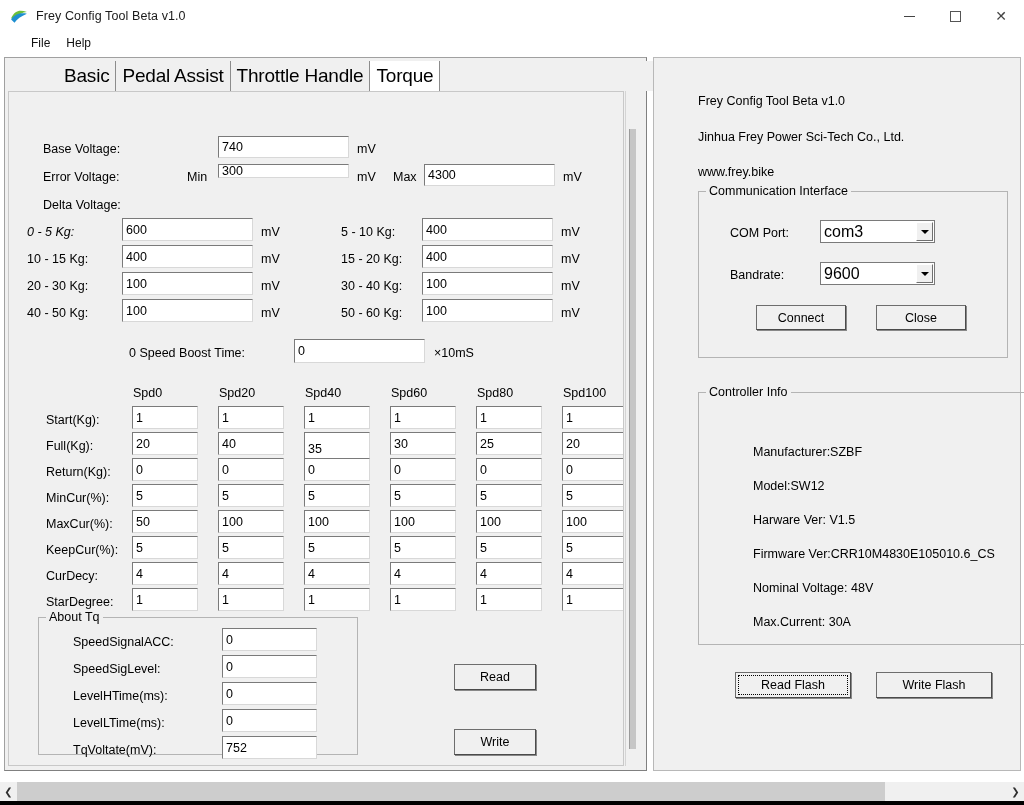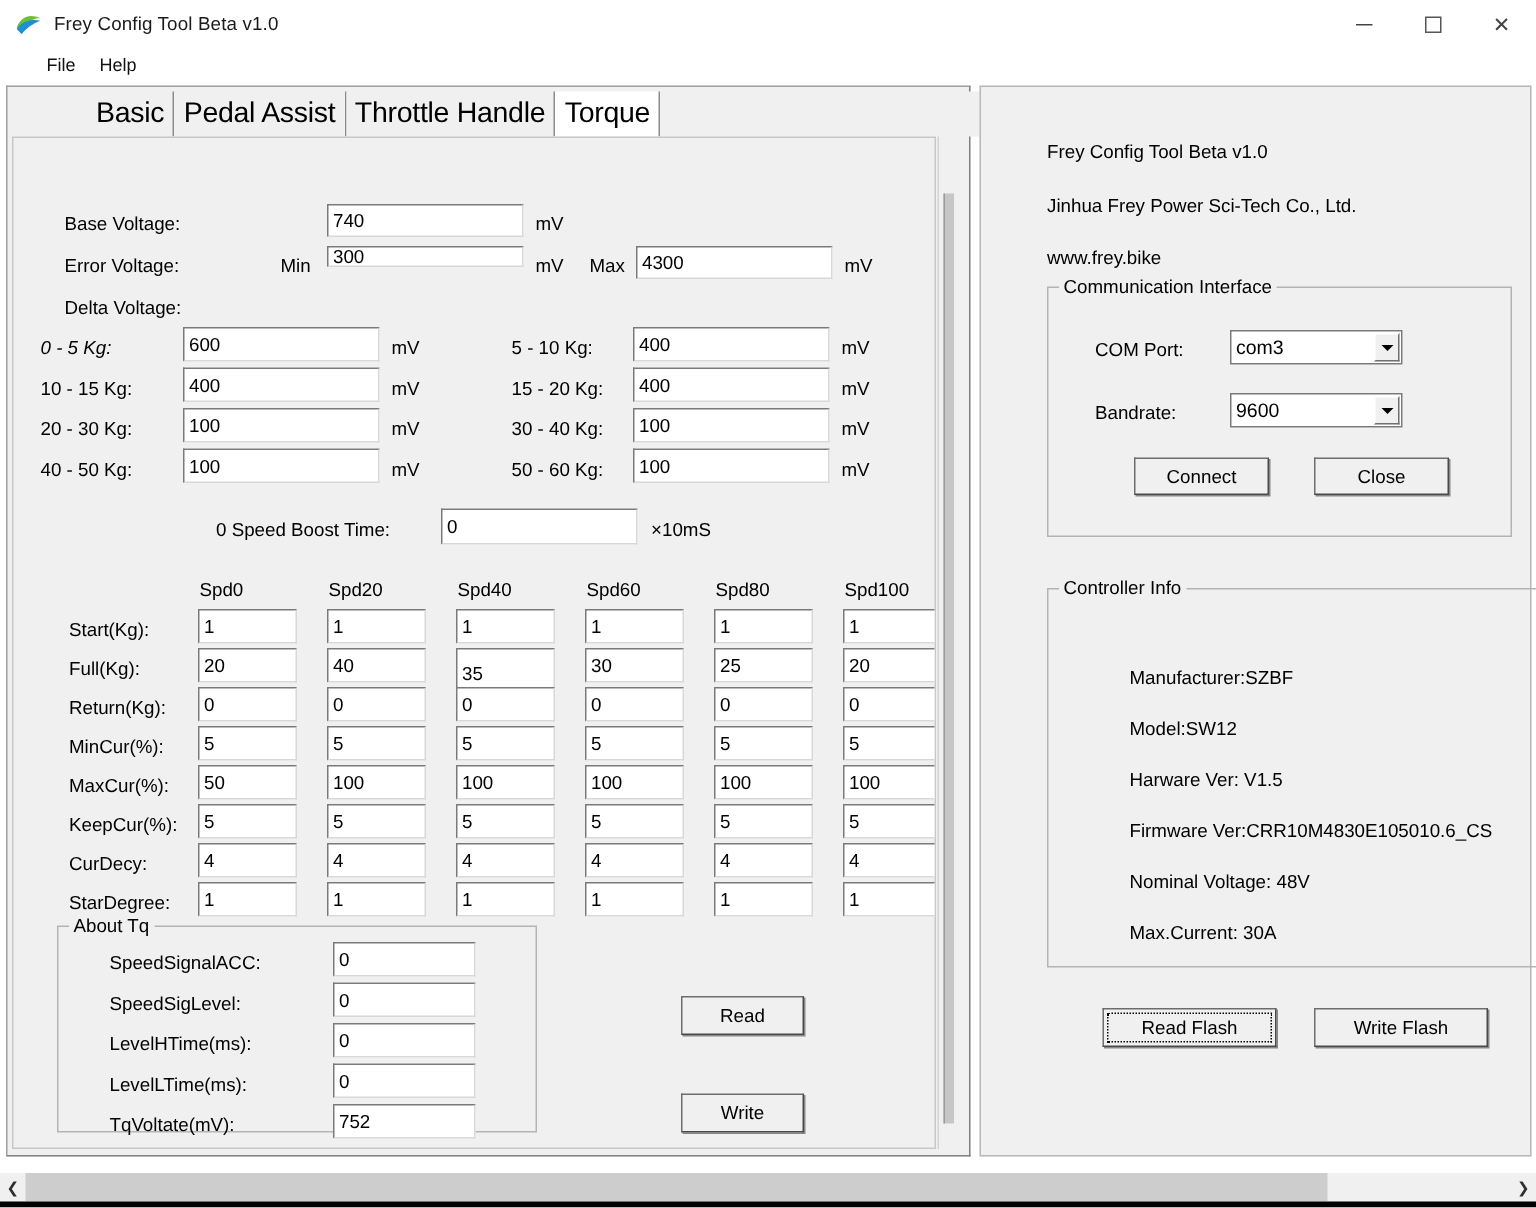--- a/index.html
+++ b/index.html
@@ -247,21 +247,21 @@
     color: #000;
     white-space: nowrap;
   }
   .combo {
     position: absolute;
     background: #ffffff;
     border: 1px solid #7a7a7a;
     box-sizing: border-box;
     display: flex;
     align-items: center;
-    font-size: 13px;
+    font-size: 16px;
     padding-left: 3px;
     color: #000;
   }
   .combo .arrowbox {
     position: absolute;
     right: 1px; top: 1px; bottom: 1px;
     width: 17px;
     background: #f0f0f0;
     border: 1px solid #ffffff;
     border-right-color: #707070;
@@ -357,21 +357,21 @@
       <div class="tf" style="left:413px; top:180px; width:131px; height:23px;">100</div>
       <div class="lbl" style="left:552px; top:187px;">mV</div>
 
       <div class="lbl" style="left:18px; top:214px;">40 - 50 Kg:</div>
       <div class="tf" style="left:113px; top:207px; width:131px; height:23px;">100</div>
       <div class="lbl" style="left:252px; top:214px;">mV</div>
       <div class="lbl" style="left:332px; top:214px;">50 - 60 Kg:</div>
       <div class="tf" style="left:413px; top:207px; width:131px; height:23px;">100</div>
       <div class="lbl" style="left:552px; top:214px;">mV</div>
 
-      <div class="lbl" style="left:135px; top:254px;">0 Speed Boost Time:</div>
+      <div class="lbl" style="left:120px; top:254px;">0 Speed Boost Time:</div>
       <div class="tf" style="left:285px; top:247px; width:131px; height:24px;">0</div>
       <div class="lbl" style="left:425px; top:254px;">×10mS</div>
 
       <div class="lbl" style="left:124px; top:294px;">Spd0</div>
       <div class="lbl" style="left:210px; top:294px;">Spd20</div>
       <div class="lbl" style="left:296px; top:294px;">Spd40</div>
       <div class="lbl" style="left:382px; top:294px;">Spd60</div>
       <div class="lbl" style="left:468px; top:294px;">Spd80</div>
       <div class="lbl" style="left:554px; top:294px;">Spd100</div>
 

